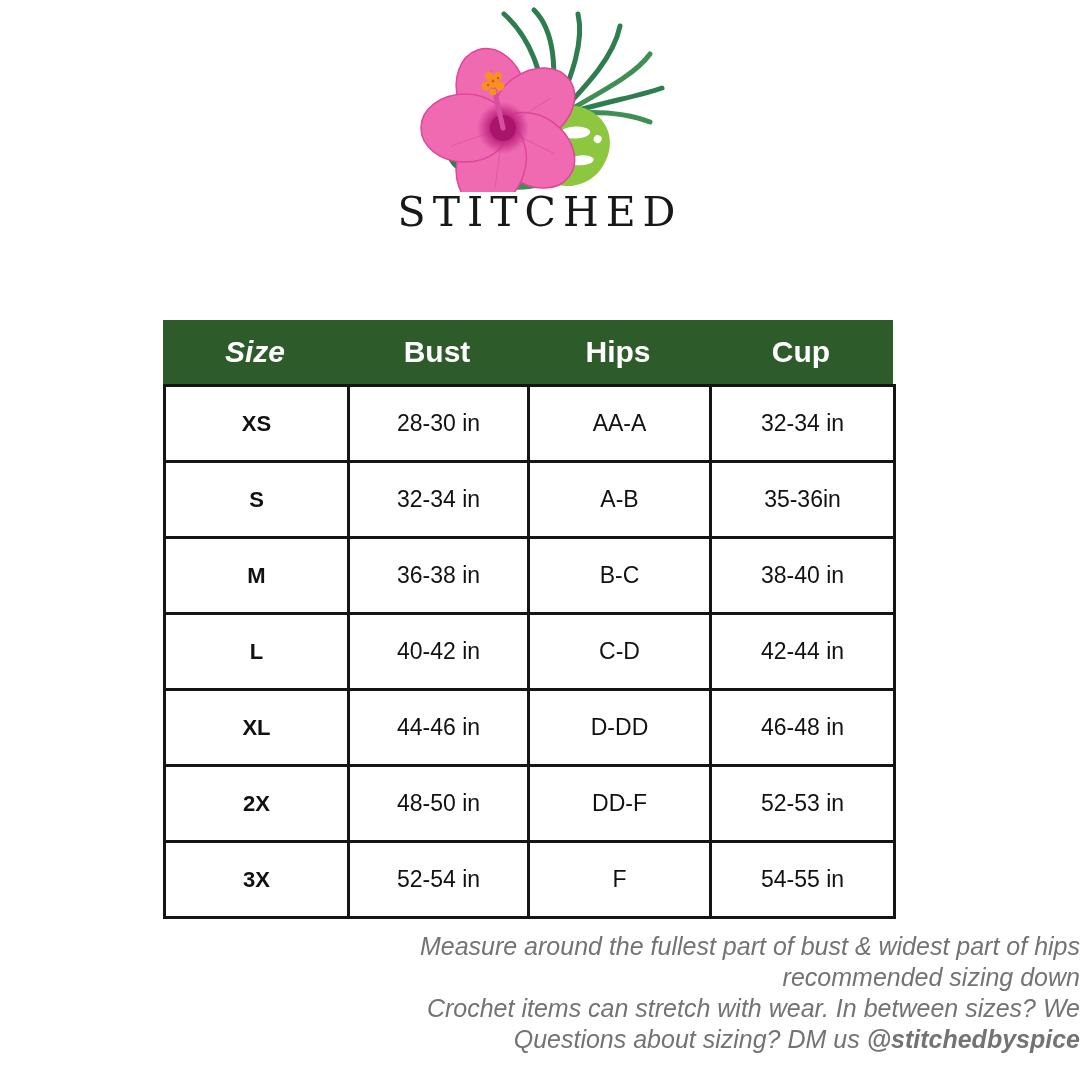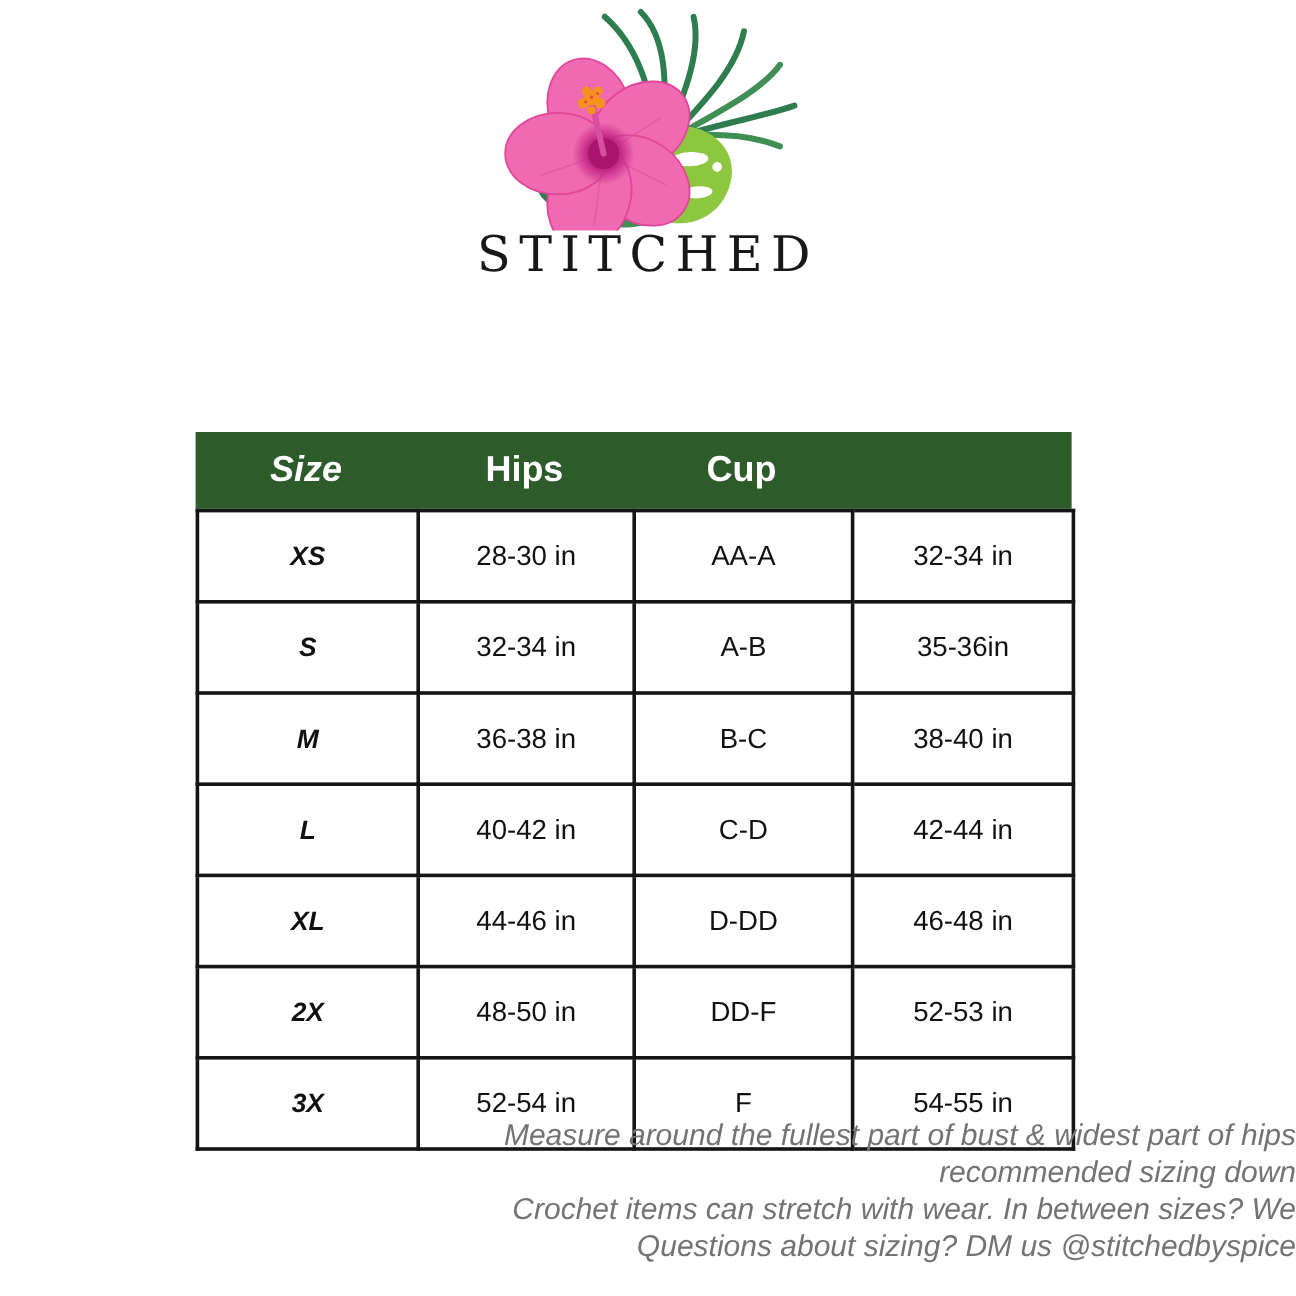--- a/index.html
+++ b/index.html
@@ -20,43 +20,43 @@
     font-family:"DejaVu Serif",serif;
     font-size:41px;letter-spacing:7px;color:#181818;
   }
   .brand-sub{
     position:absolute;top:233px;left:0;width:100%;
     text-align:center;
     font-family:"DejaVu Serif",serif;font-style:italic;
     font-size:43px;color:#4e7d57;
   }
   
-  .size-table{position:absolute;top:320px;left:163px;width:730px;margin-top:40px;}
+  .size-table{position:absolute;top:320px;left:163px;width:730px;}
   .thead{
     display:grid;grid-template-columns:184px 180px 182px 184px;
     height:64px;background:#2d5b2a;align-items:center;
     color:#ffffff;font-size:30px;font-weight:bold;text-align:center;
   }
   .thead .th-size{font-style:italic;}
   table.tbody{
     border-collapse:collapse;table-layout:fixed;width:730px;
   }
   table.tbody td{
     border:3px solid #151515;height:73px;
     text-align:center;vertical-align:middle;
     font-size:23px;color:#111111;padding:0;
   }
-  table.tbody td.size{font-weight:bold;font-size:22px;font-style:italic;}
+  table.tbody td.size{font-weight:bold;font-size:22px;}
   
   .footer{
     position:absolute;top:931px;left:0;width:100%;
     text-align:right;font-style:italic;
     font-size:25px;line-height:31px;color:#737373;
   }
-  .handle{font-weight:normal;}
+  .handle{font-weight:bold;}
 </style>
 </head>
 <body>
 
 <div class="page">
 
   <svg class="logo-flower" viewBox="0 0 280 190" xmlns="http://www.w3.org/2000/svg" aria-hidden="true">
     <defs>
       <radialGradient id="throat" cx="50%" cy="50%" r="50%">
         <stop offset="0%" stop-color="#8e0e58"></stop>
@@ -126,20 +126,21 @@
         <circle cx="-5" cy="-50" r="1.2"></circle>
       </g>
     </g>
   </svg>
 
   <div class="brand-name">STITCHED</div>
 
   <div class="size-table">
     <div class="thead">
       <div class="th-size">Size</div>
+      <div>Bust</div>
       <div>Hips</div>
       <div>Cup</div>
     </div>
     <table class="tbody">
       <colgroup>
           <col style="width:184px">
           <col style="width:180px">
           <col style="width:182px">
           <col style="width:184px">
         </colgroup>

